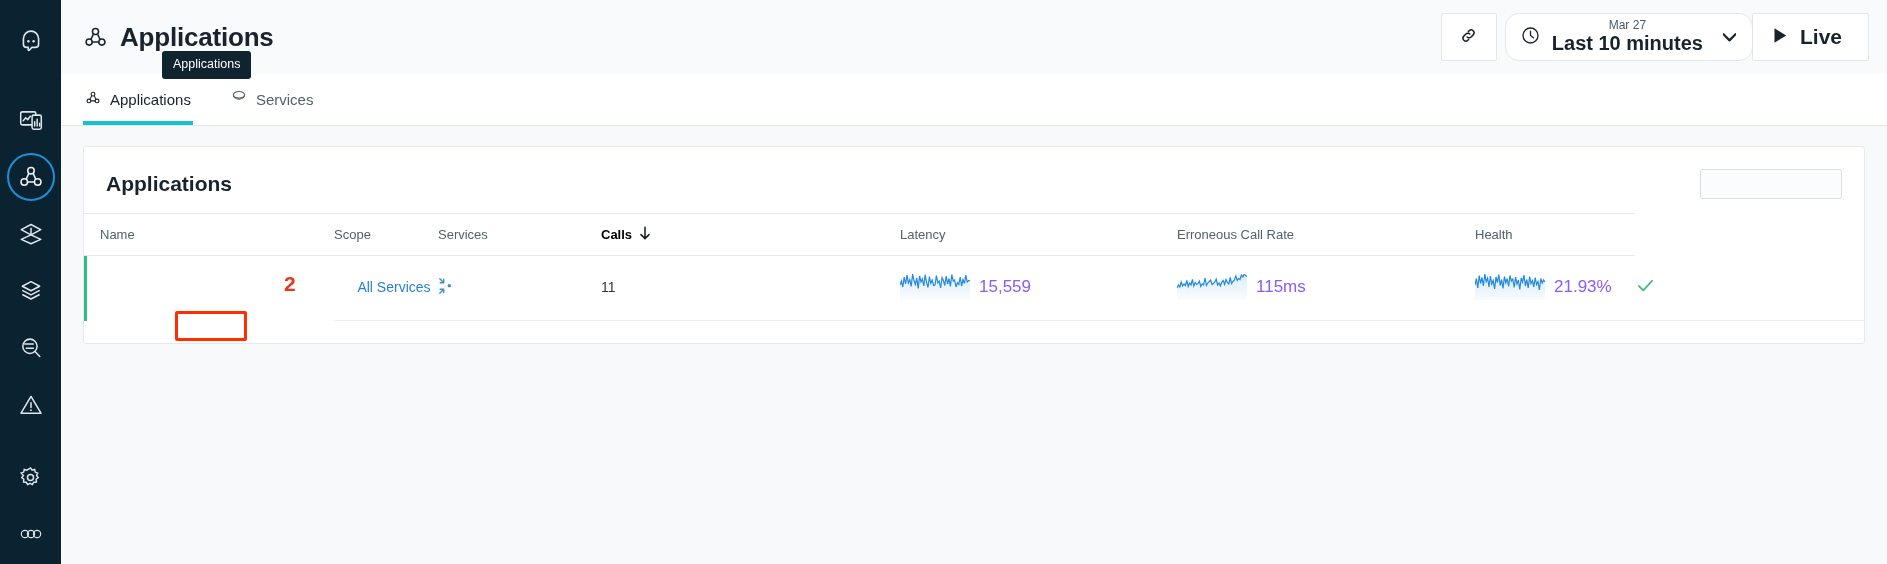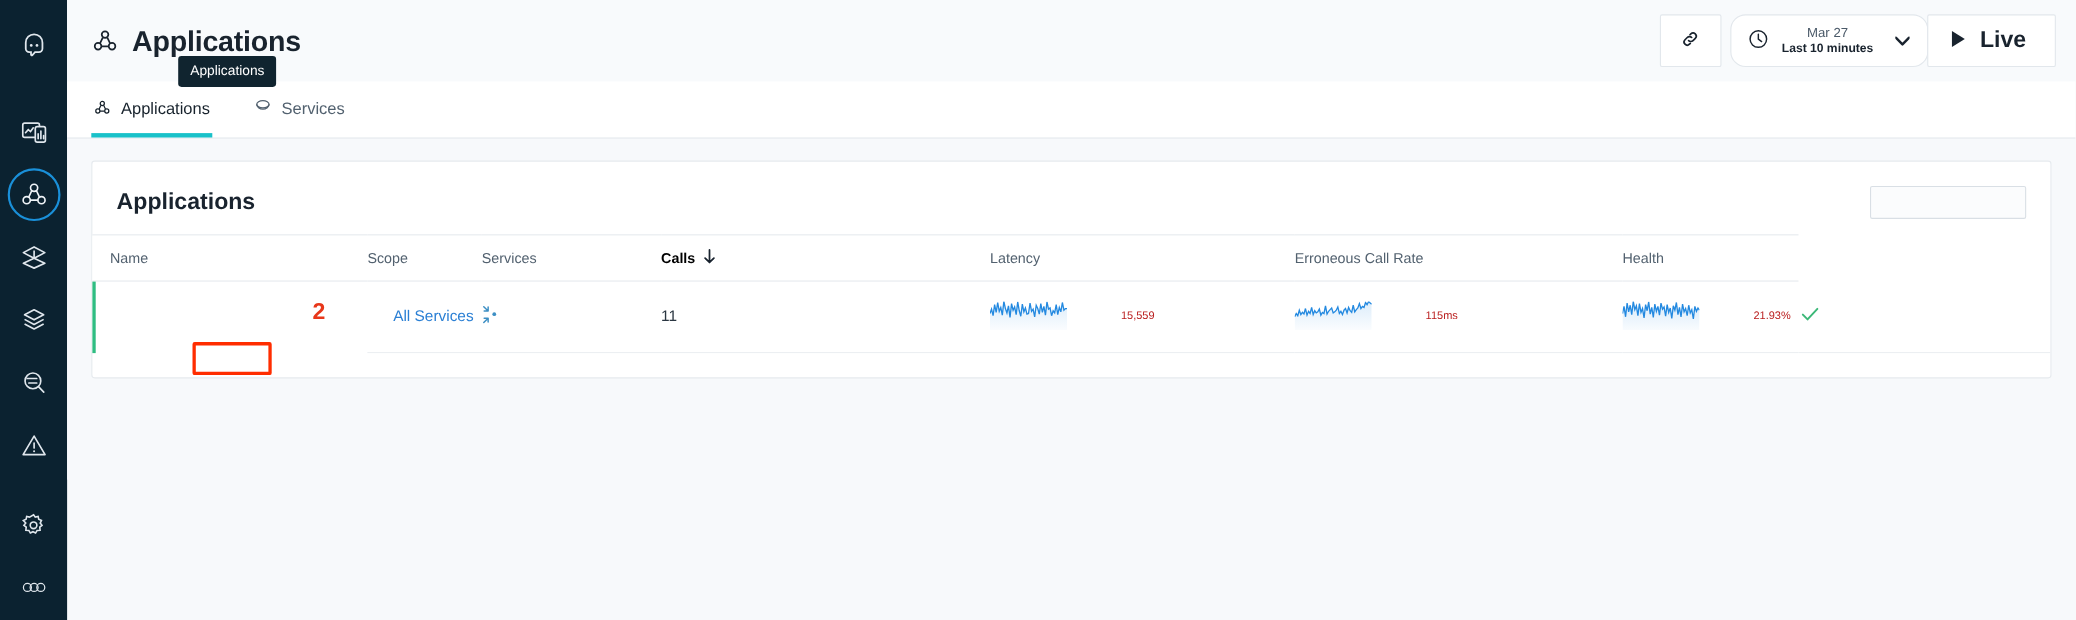--- a/index.html
+++ b/index.html
@@ -66,21 +66,21 @@
     display: flex; align-items: center; justify-content: center;
     cursor: pointer;
   }
   .hbtn-link { width: 56px; border-radius: 2px; }
   .hbtn-time {
     margin-left: 8px; padding: 0 16px 0 14px; gap: 11px;
     border-radius: 14px;
   }
   .time-text { display: flex; flex-direction: column; line-height: 1.15; }
   .time-top { font-size: 12px; color: #4a5968; }
-  .time-bottom { font-size: 11px; font-weight: 700; color: #19232e; }
+  .time-bottom { font-size: 20px; font-weight: 700; color: #19232e; }
   .caret { margin-left: 9px; }
   .hbtn-live {
     margin-left: -1px; padding: 0 26px 0 20px; gap: 12px; border-radius: 2px;
   }
   .live-label { font-size: 21px; font-weight: 700; color: #19232e; }
 
   
   .tabbar {
     height: 52px; min-height: 52px;
     background: #ffffff;
@@ -150,21 +150,21 @@
     vertical-align: middle;
   }
   .row-accent { position: relative; }
   .row-accent::before {
     content: ""; position: absolute; left: 0; top: 0; bottom: 0;
     width: 3px; background: #2fbd82;
   }
   td.c-name { padding-left: 16px; text-align: center; }
   .link { color: #2a7fd4; font-size: 14px; cursor: pointer; }
   .metric { display: flex; align-items: center; gap: 9px; }
-  .metric-val { font-size: 10px; color: #b91c1c; margin-left: 40px; }
+  .metric-val { font-size: 17px; color: #8b5cf6; }
   .spark { display: block; }
   .health-check { display: flex; }
 
   
   col.w-name { width: 250px; }
   col.w-scope { width: 104px; }
   col.w-services { width: 163px; }
   col.w-calls { width: 299px; }
   col.w-latency { width: 277px; }
   col.w-err { width: 298px; }

